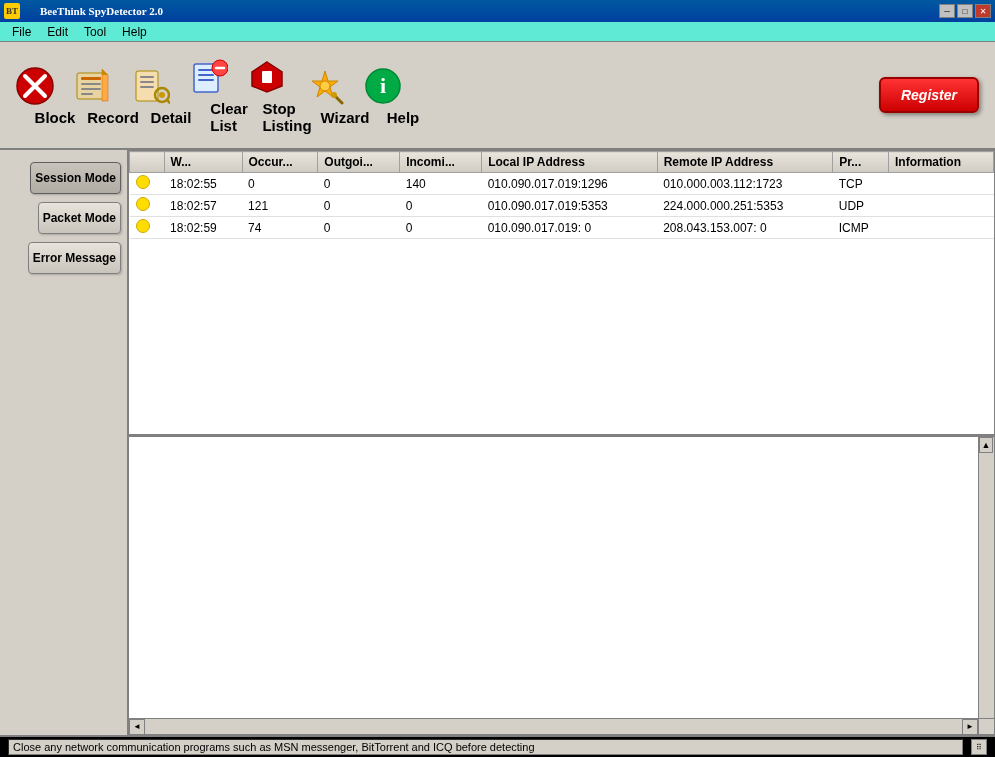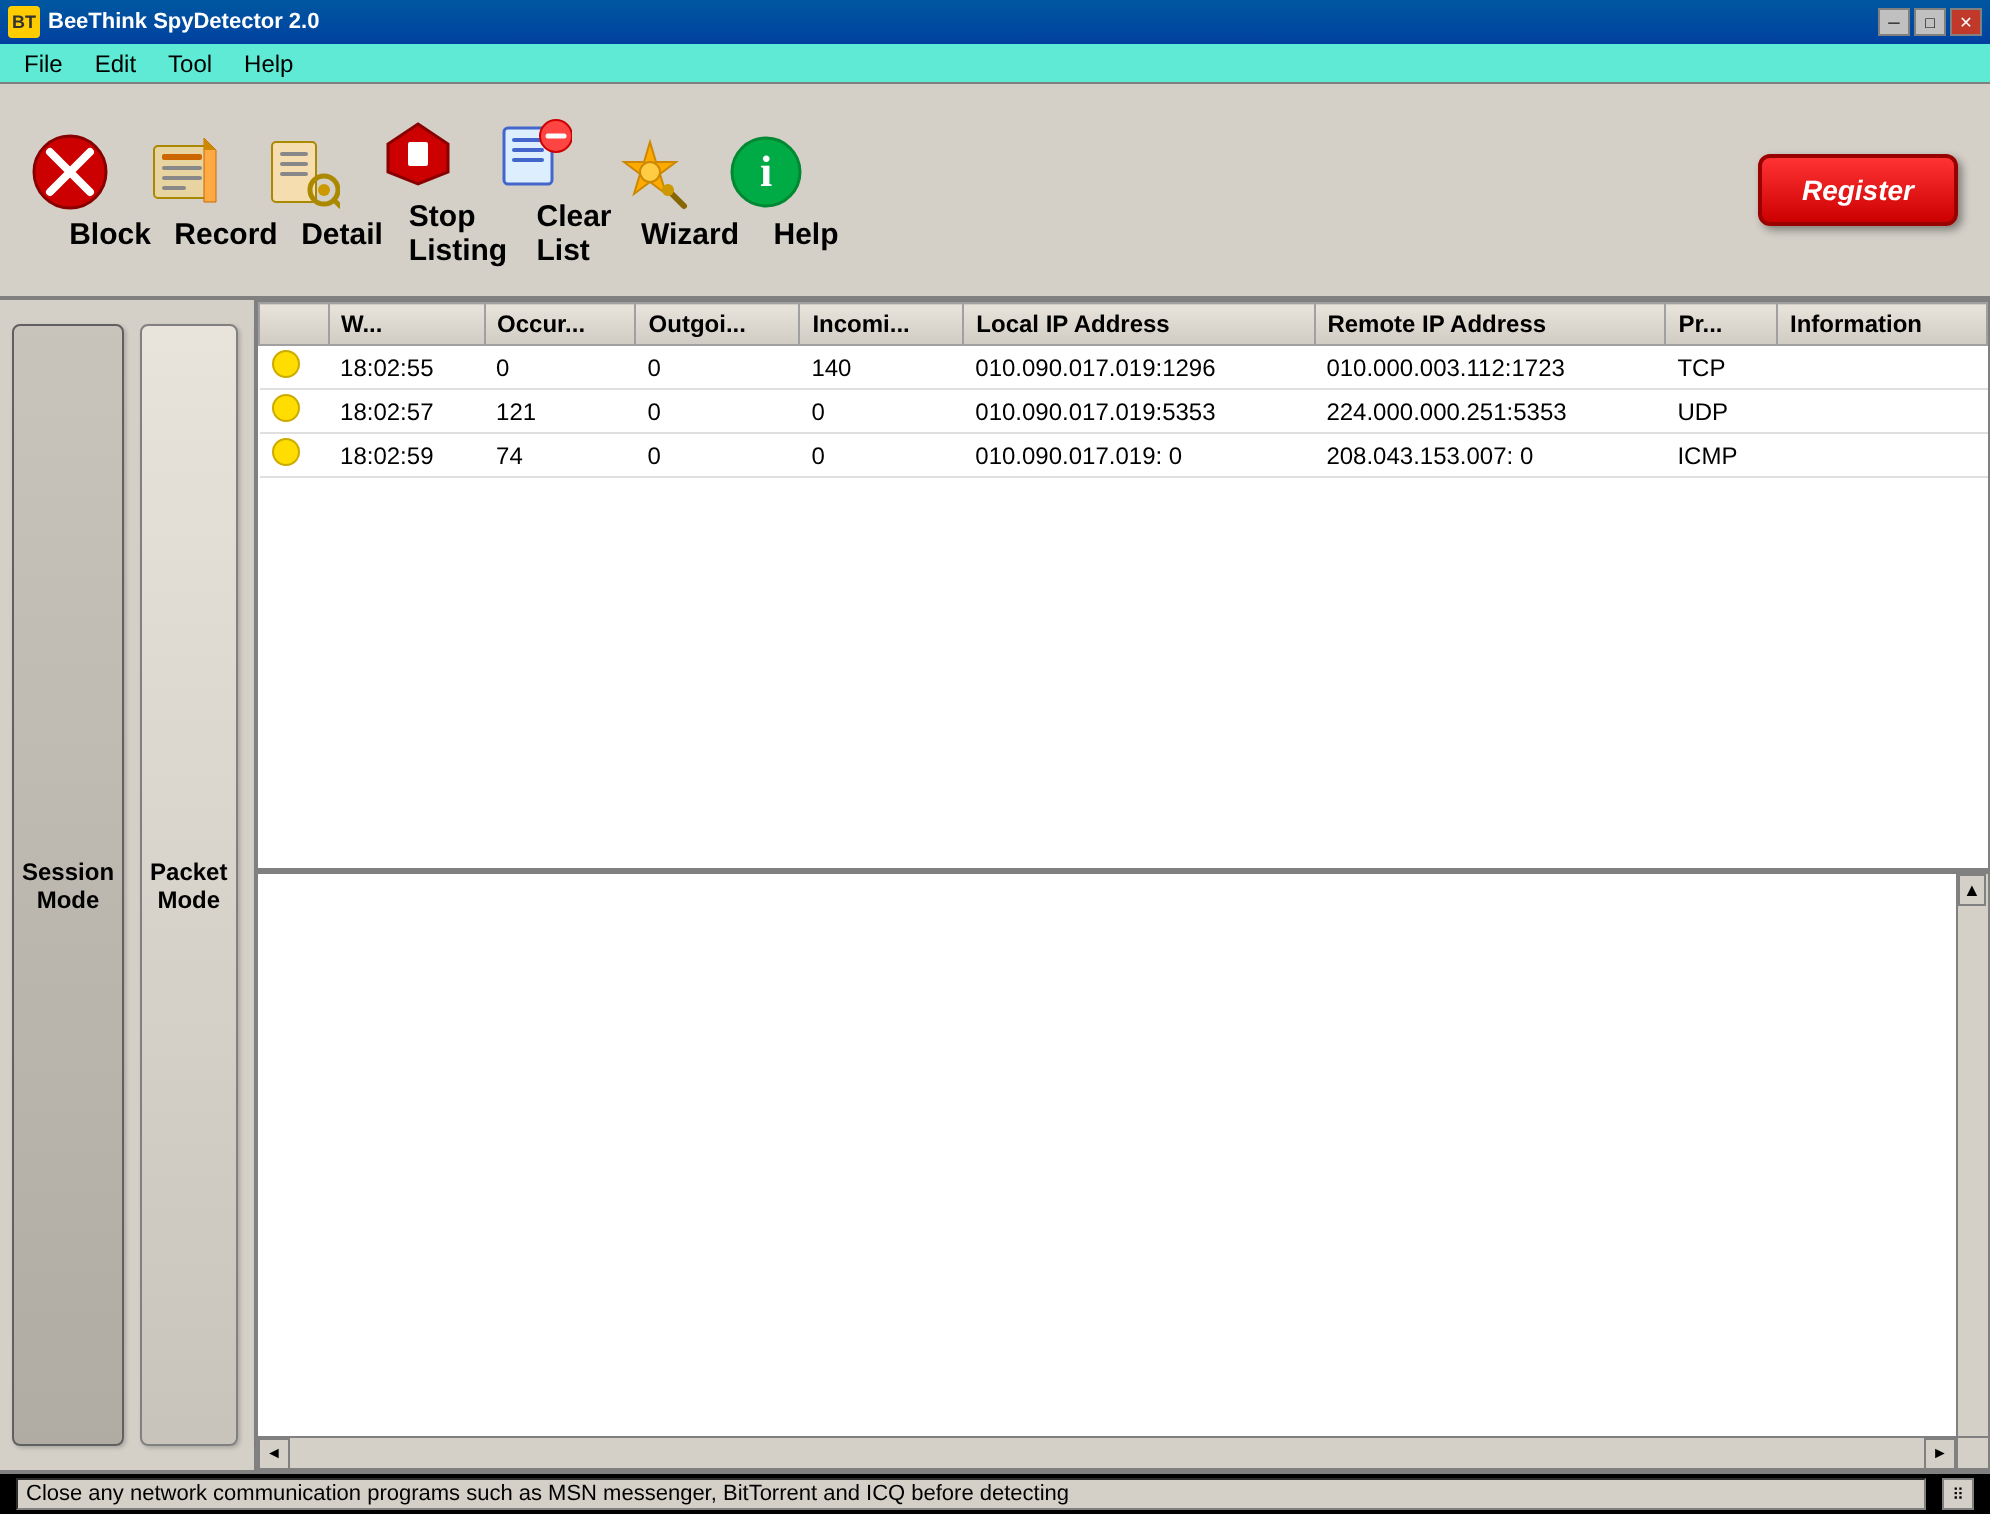--- a/index.html
+++ b/index.html
@@ -19,23 +19,24 @@
       height: 22px;
       display: flex;
       align-items: center;
       justify-content: space-between;
       padding: 0 4px;
       user-select: none;
     }
     .title-bar-left {
       display: flex;
       align-items: center;
-      gap: 4px;
+      gap: 20px;
       font-size: 11px;
       font-weight: bold;
+      font-family: Liberation Serif, serif;
     }
     .title-icon {
       width: 16px; height: 16px;
       background: #ffcc00;
       border-radius: 2px;
       display: flex; align-items: center; justify-content: center;
       font-size: 9px; color: #333; font-weight: bold;
     }
     .title-bar-buttons {
       display: flex; gap: 2px;
@@ -124,24 +125,25 @@
     .main-layout {
       display: flex;
       height: calc(757px - 22px - 20px - 108px - 22px);
     }
 
     
     .sidebar {
       width: 128px;
       background: #d4d0c8;
       display: flex;
-      flex-direction: row;
+      flex-direction: column;
       padding: 12px 6px;
       gap: 8px;
       border-right: 1px solid #808080;
+      align-items: flex-end;
     }
     .sidebar-btn {
       background: linear-gradient(to bottom, #e8e4dc, #c8c4bc);
       border: 1px solid #808080;
       border-radius: 4px;
       padding: 8px 4px;
       text-align: center;
       font-size: 12px;
       font-weight: bold;
       color: #000;
@@ -323,39 +325,39 @@
         <circle cx="30" cy="28" r="3" fill="#cc9900"></circle>
       </svg>
     </div>
     <span class="toolbar-btn-label">Detail</span>
   </div>
 
 
   <div class="toolbar-btn">
     <div class="toolbar-btn-icon">
       <svg class="svg-icon" viewBox="0 0 38 38">
-        <polygon points="19,4 34,14 34,28 19,34 4,28 4,14" fill="#cc0000" stroke="#880000" stroke-width="1.5"></polygon>
-        <rect x="14" y="13" width="10" height="12" rx="1" fill="white"></rect>
-      </svg>
-    </div>
-    <span class="toolbar-btn-label">Stop<br>Listing</span>
-  </div>
-
-  <div class="toolbar-btn">
-    <div class="toolbar-btn-icon">
-      <svg class="svg-icon" viewBox="0 0 38 38">
         <rect x="4" y="6" width="24" height="28" rx="2" fill="#ddeeff" stroke="#4466cc" stroke-width="1.5"></rect>
         <rect x="8" y="11" width="16" height="2" rx="1" fill="#4466cc"></rect>
         <rect x="8" y="16" width="16" height="2" rx="1" fill="#4466cc"></rect>
         <rect x="8" y="21" width="16" height="2" rx="1" fill="#4466cc"></rect>
         <circle cx="30" cy="10" r="8" fill="#ff4444" stroke="#cc0000" stroke-width="1"></circle>
         <line x1="26" y1="10" x2="34" y2="10" stroke="white" stroke-width="2.5" stroke-linecap="round"></line>
       </svg>
     </div>
     <span class="toolbar-btn-label">Clear<br>List</span>
+  </div>
+
+  <div class="toolbar-btn">
+    <div class="toolbar-btn-icon">
+      <svg class="svg-icon" viewBox="0 0 38 38">
+        <polygon points="19,4 34,14 34,28 19,34 4,28 4,14" fill="#cc0000" stroke="#880000" stroke-width="1.5"></polygon>
+        <rect x="14" y="13" width="10" height="12" rx="1" fill="white"></rect>
+      </svg>
+    </div>
+    <span class="toolbar-btn-label">Stop<br>Listing</span>
   </div>
 
   <div class="toolbar-btn">
     <div class="toolbar-btn-icon">
       <svg class="svg-icon" viewBox="0 0 38 38">
         <path d="M19 4 L22 14 L32 14 L24 20 L27 30 L19 24 L11 30 L14 20 L6 14 L16 14 Z" fill="#ffaa00" stroke="#cc8800" stroke-width="1"></path>
         <circle cx="19" cy="19" r="5" fill="#ffcc44" stroke="#cc8800" stroke-width="1"></circle>
 
         <line x1="28" y1="28" x2="36" y2="36" stroke="#886600" stroke-width="3" stroke-linecap="round"></line>
         <circle cx="28" cy="28" r="3" fill="#cc9900"></circle>

